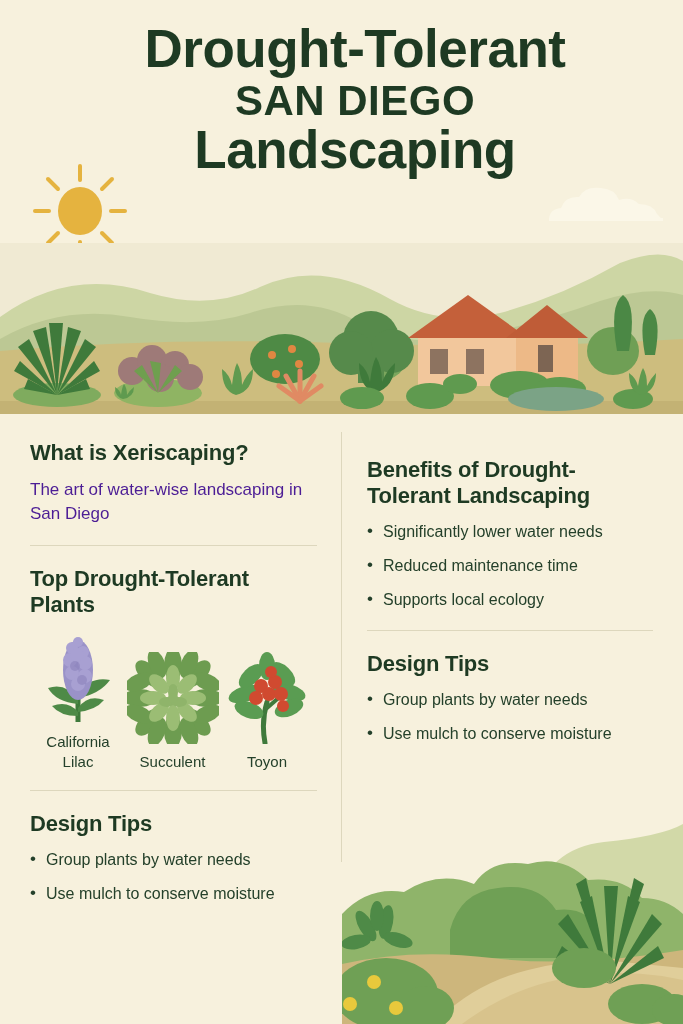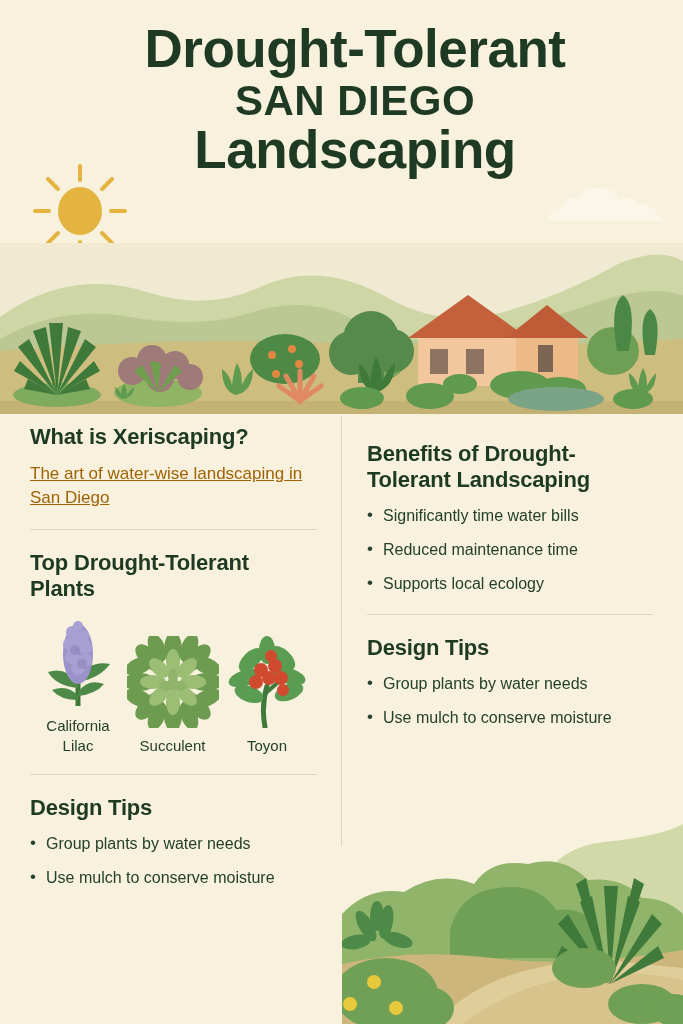--- a/index.html
+++ b/index.html
@@ -43,21 +43,21 @@
 
   
   #hero {
     position: absolute; left: 0; top: 243px;
     width: 683px; height: 171px;
     overflow: hidden;
   }
 
   
   #content {
-    position: absolute; left: 0; top: 398px;
+    position: absolute; left: 0; top: 414px;
     width: 632px; height: 610px; padding-left: 26px;
   }
   #col-left {
     position: absolute; left: 0; top: 0; width: 341px; height: 610px;
     padding: 26px 24px 0 30px;
   }
   #col-right {
     position: absolute; left: 341px; top: 0; width: 342px; height: 610px;
     padding: 26px 30px 0 26px;
     margin-top: 17px;
@@ -70,24 +70,23 @@
 
   h2.sec-title {
     color: #1e3a23;
     font-size: 22px;
     font-weight: bold;
     line-height: 1.18;
     letter-spacing: -0.2px;
     margin-bottom: 12px;
   }
   p.sec-body {
-    color: #a16207;
+    color: #4c1d95;
     font-size: 17px;
     line-height: 1.42;
-    text-decoration: underline;
   }
   ul.sec-list { list-style: none; }
   ul.sec-list li {
     color: #24402a;
     font-size: 16px;
     line-height: 1.33;
     padding-left: 16px;
     position: relative;
     margin-bottom: 13px;
   }
@@ -379,21 +378,21 @@
       <h2 class="sec-title">Design Tips</h2>
       <ul class="sec-list">
         <li>Group plants by water needs</li>
         <li>Use mulch to conserve moisture</li>
       </ul>
     </div>
 
     <div id="col-right">
       <h2 class="sec-title">Benefits of Drought-Tolerant Landscaping</h2>
       <ul class="sec-list">
-        <li>Significantly time water bills</li>
+        <li>Significantly lower water needs</li>
         <li>Reduced maintenance time</li>
         <li>Supports local ecology</li>
       </ul>
 
       <div class="h-divider"></div>
 
       <h2 class="sec-title">Design Tips</h2>
       <ul class="sec-list">
         <li>Group plants by water needs</li>
         <li>Use mulch to conserve moisture</li>

